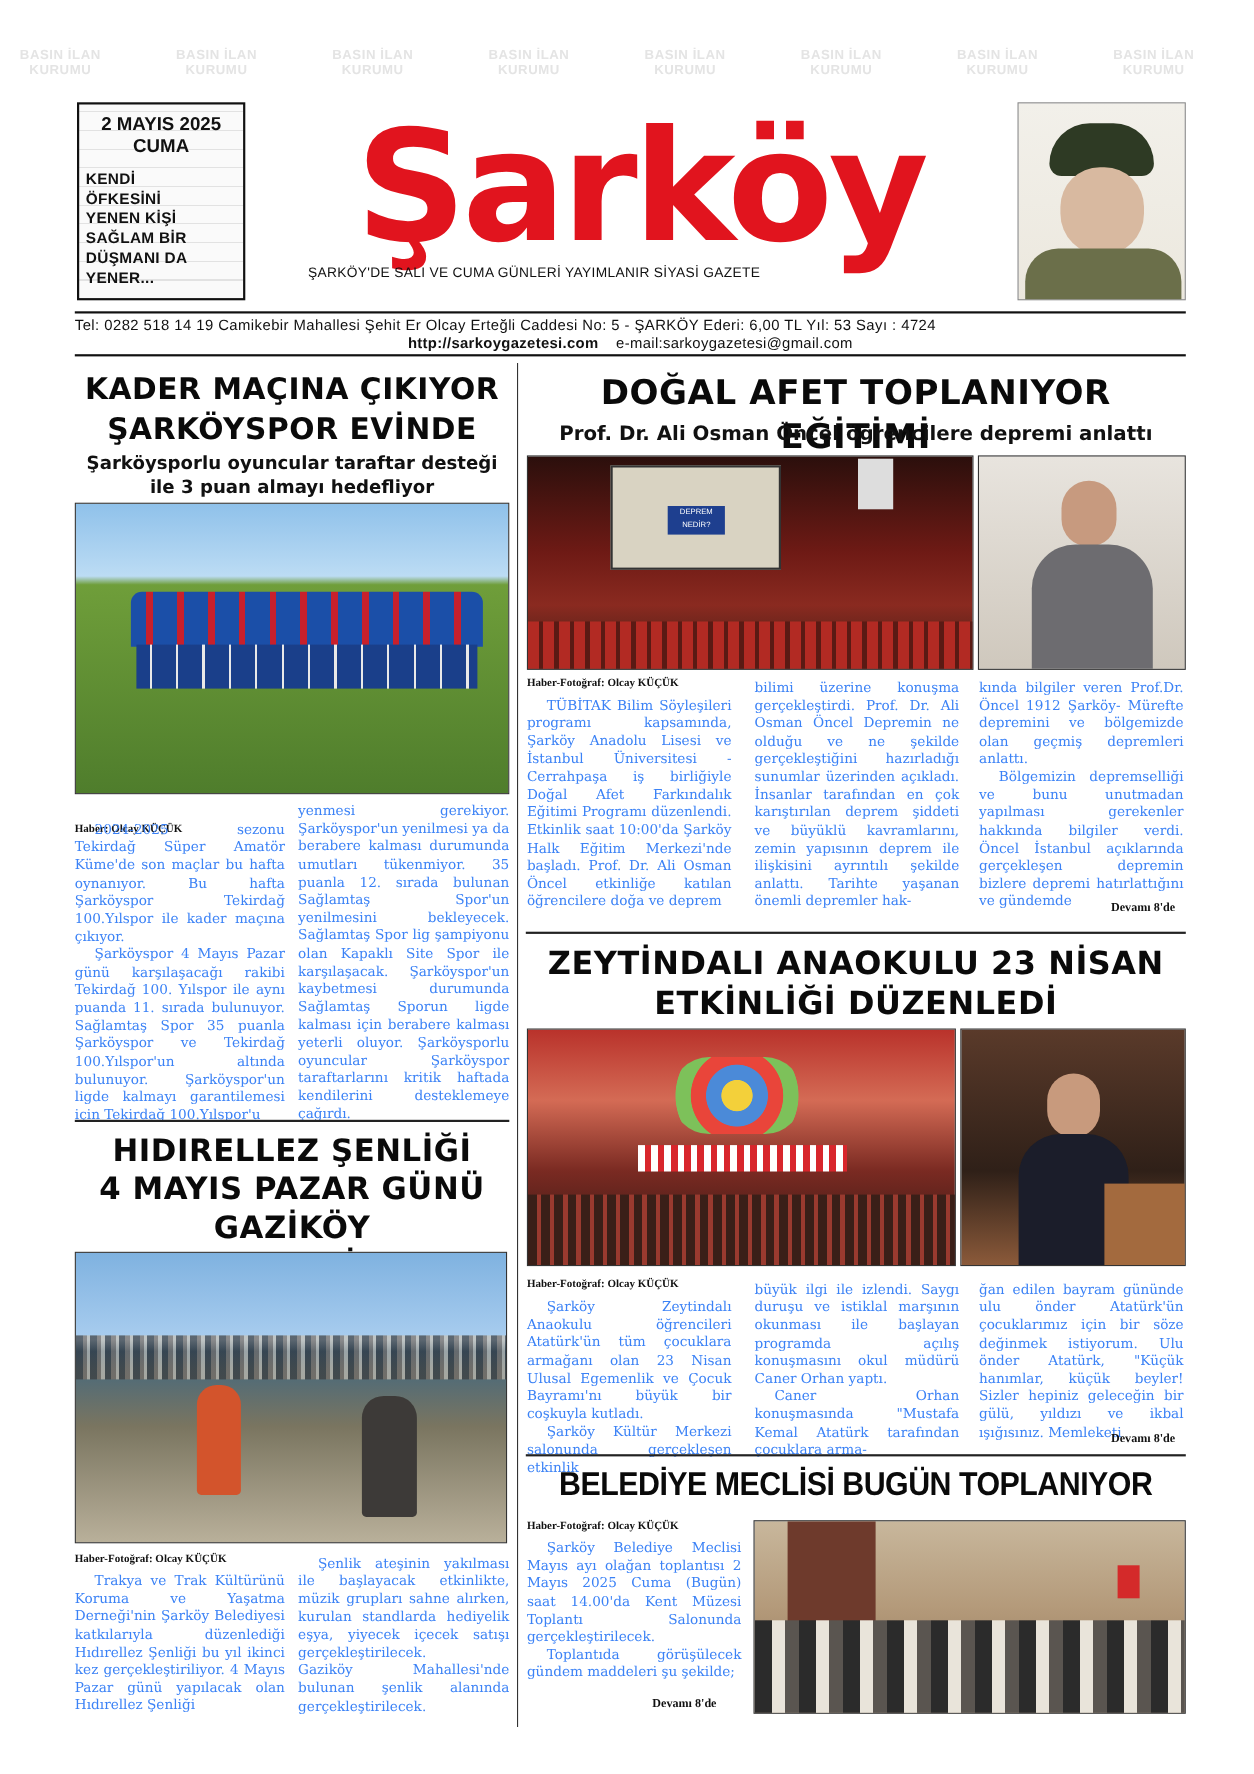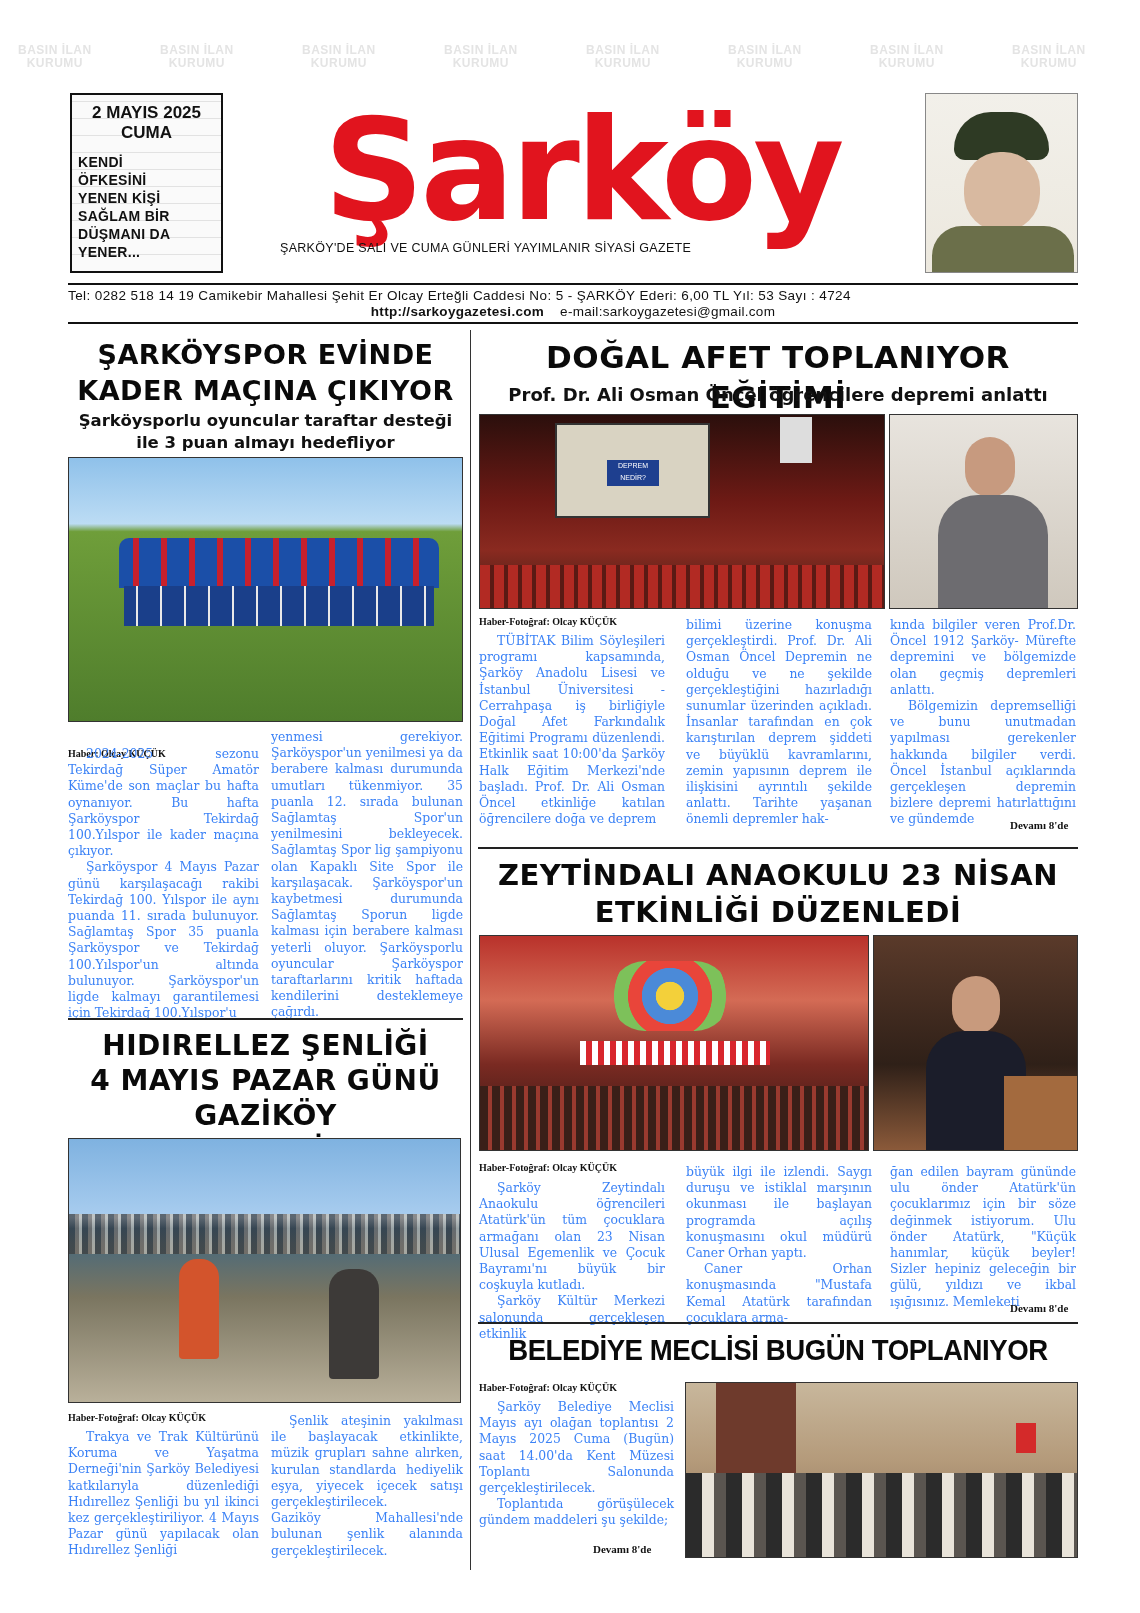--- a/index.html
+++ b/index.html
@@ -87,22 +87,22 @@
   <div class="coat"></div>
 </div>
 <div class="abs rule" style="left:68px;top:283px;width:1010px;height:2px"></div>
 <div class="abs info">Tel: 0282 518 14 19  Camikebir Mahallesi Şehit Er Olcay Erteğli Caddesi No: 5 - ŞARKÖY  Ederi: 6,00 TL Yıl: 53 Sayı : 4724</div>
 <div class="abs web">
   <b>http://sarkoygazetesi.com</b><span>e-mail:sarkoygazetesi@gmail.com</span>
 </div>
 <div class="abs rule" style="left:68px;top:322px;width:1010px;height:2px"></div>
 
 <div class="abs headline" style="left:68px;top:337px;width:395px;font-size:27px;line-height:36px">
+  <div>KADER MAÇINA ÇIKIYOR</div>
   <div>ŞARKÖYSPOR EVİNDE</div>
-  <div>KADER MAÇINA ÇIKIYOR</div>
 </div>
 <div class="abs sub" style="left:68px;top:410px;width:395px;font-size:16.5px;line-height:22px">Şarköysporlu oyuncular taraftar desteği ile 3 puan almayı hedefliyor</div>
 <div class="photo" style="left:68px;top:457px;width:395px;height:265px;background:linear-gradient(180deg,#8fc1ea 0%,#bcdcf4 25%,#6f9e3a 28%,#4f7d2c 100%)">
   <div style="position:absolute;left:50px;top:80px;width:320px;height:50px;background:repeating-linear-gradient(90deg,#1b4fa8 0 14px,#c8202c 14px 20px,#1b4fa8 20px 28px);border-radius:10px 10px 0 0"></div>
   <div style="position:absolute;left:55px;top:128px;width:310px;height:40px;background:repeating-linear-gradient(90deg,#1a3f8a 0 12px,#e9e9e9 12px 14px,#1a3f8a 14px 24px)"></div>
 </div>
 <div class="abs byline" style="left:68px;top:748px">Haber: Olcay KÜÇÜK</div>
 <div class="col" style="left:68px;top:746px;width:191px">
   <p>2024-2025 sezonu Tekirdağ Süper Amatör Küme'de son maçlar bu hafta oynanıyor. Bu hafta Şarköyspor Tekirdağ 100.Yılspor ile kader maçına çıkıyor.</p>
   <p>Şarköyspor 4 Mayıs Pazar günü karşılaşacağı rakibi Tekirdağ 100. Yılspor ile aynı puanda 11. sırada bulunuyor. Sağlamtaş Spor 35 puanla Şarköyspor ve Tekirdağ 100.Yılspor'un altında bulunuyor. Şarköyspor'un ligde kalmayı garantilemesi için Tekirdağ 100.Yılspor'u</p>

